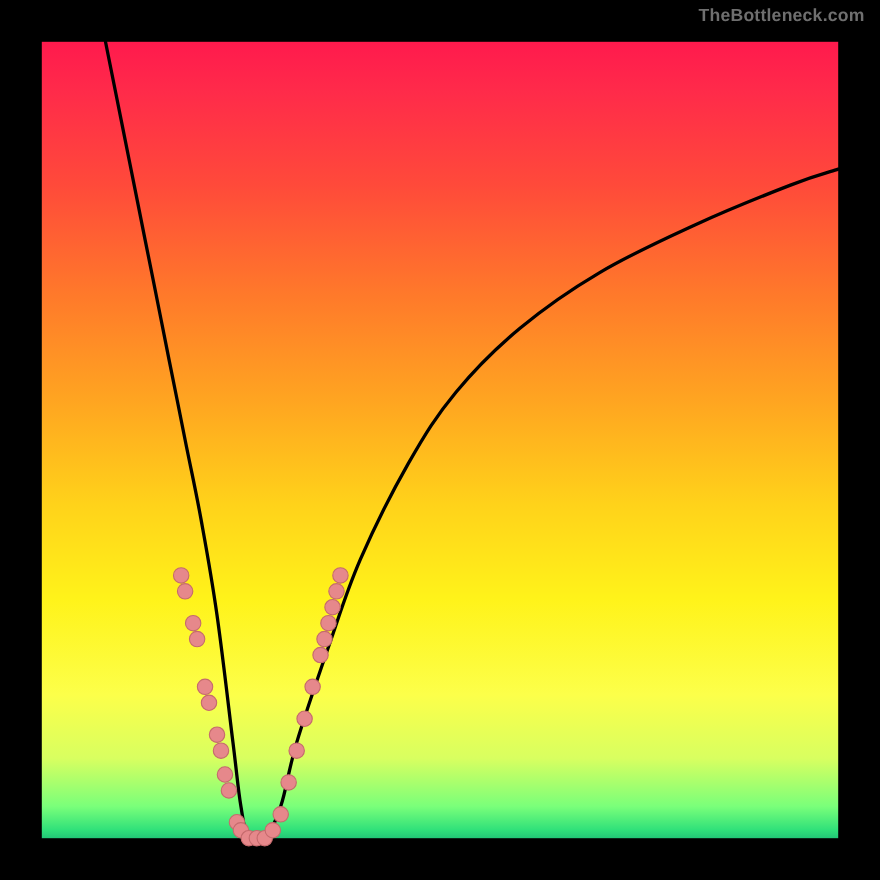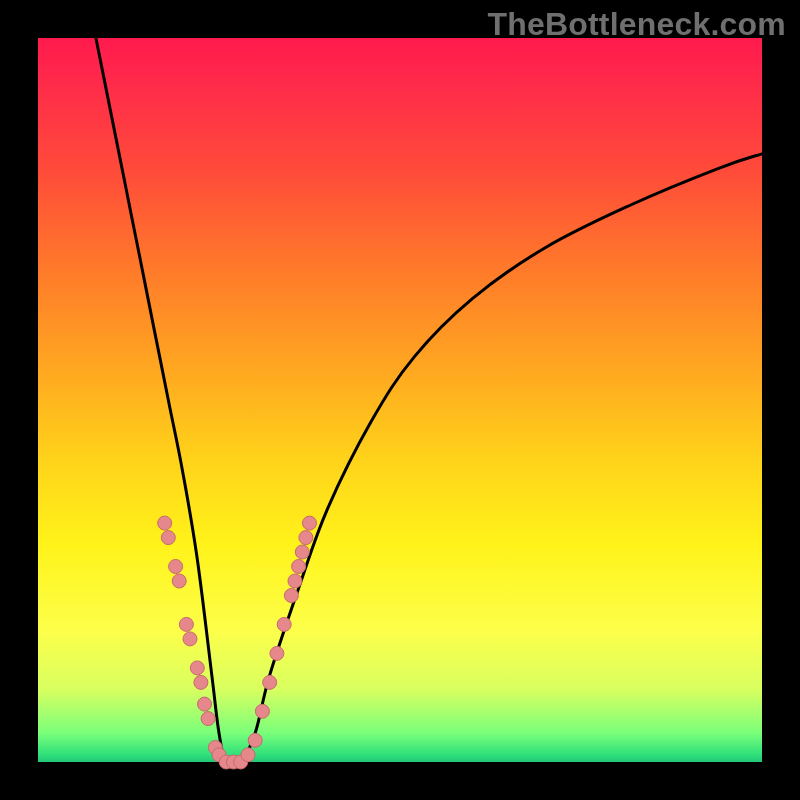--- a/index.html
+++ b/index.html
@@ -36,21 +36,21 @@
       #7aff7a 96%,
       #2fe07a 99%,
       #22c777 100%
     );
   }
   .watermark {
     position: absolute;
     top: 6px;
     right: 14px;
     font-family: Arial, Helvetica, sans-serif;
-    font-size: 32px;
+    font-size: 16px;
     font-weight: 600;
     color: #6f6f6f;
     letter-spacing: 0.2px;
     user-select: none;
   }
   svg.curves {
     position: absolute;
     left: 0;
     top: 0;
     width: 724px;

